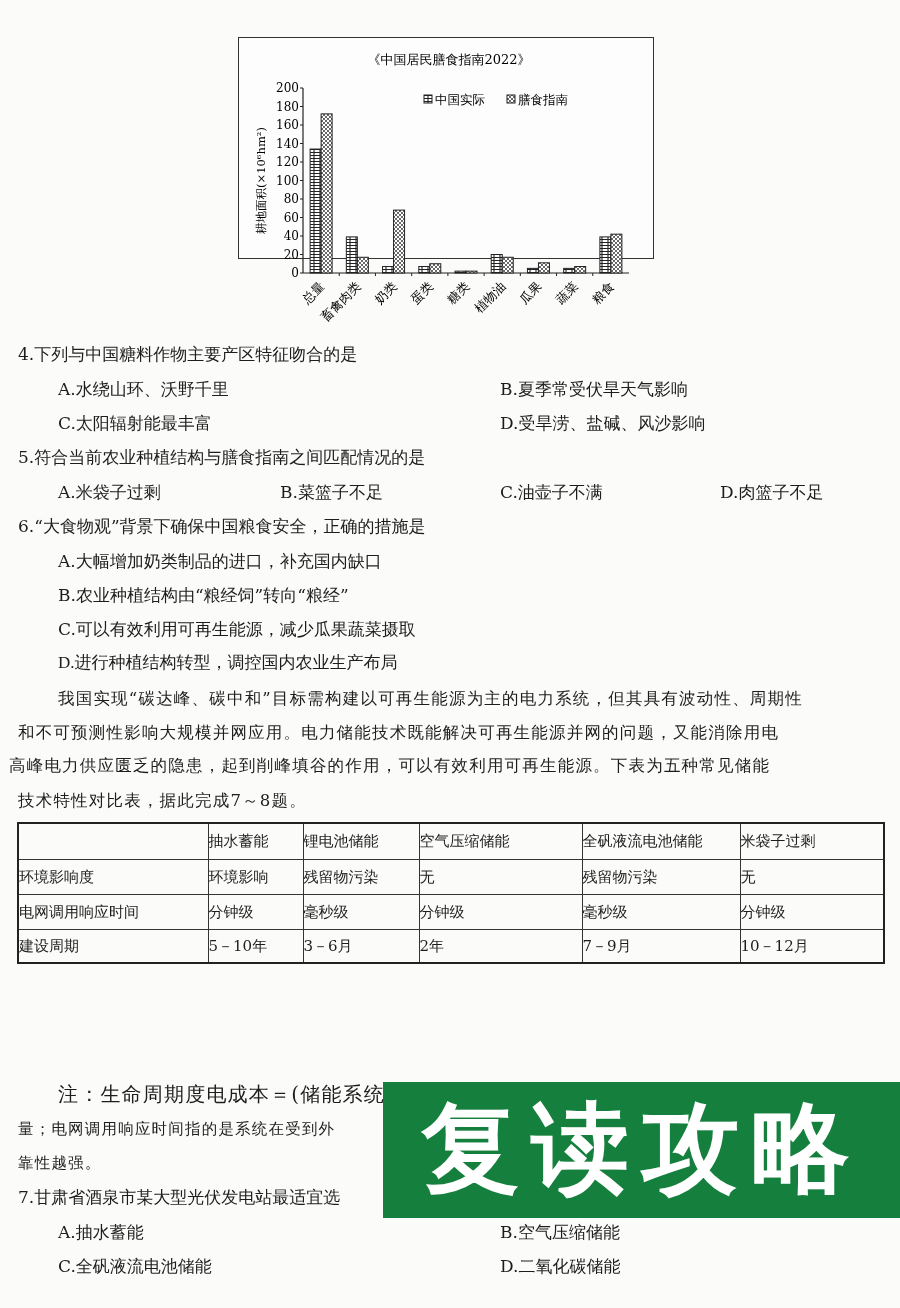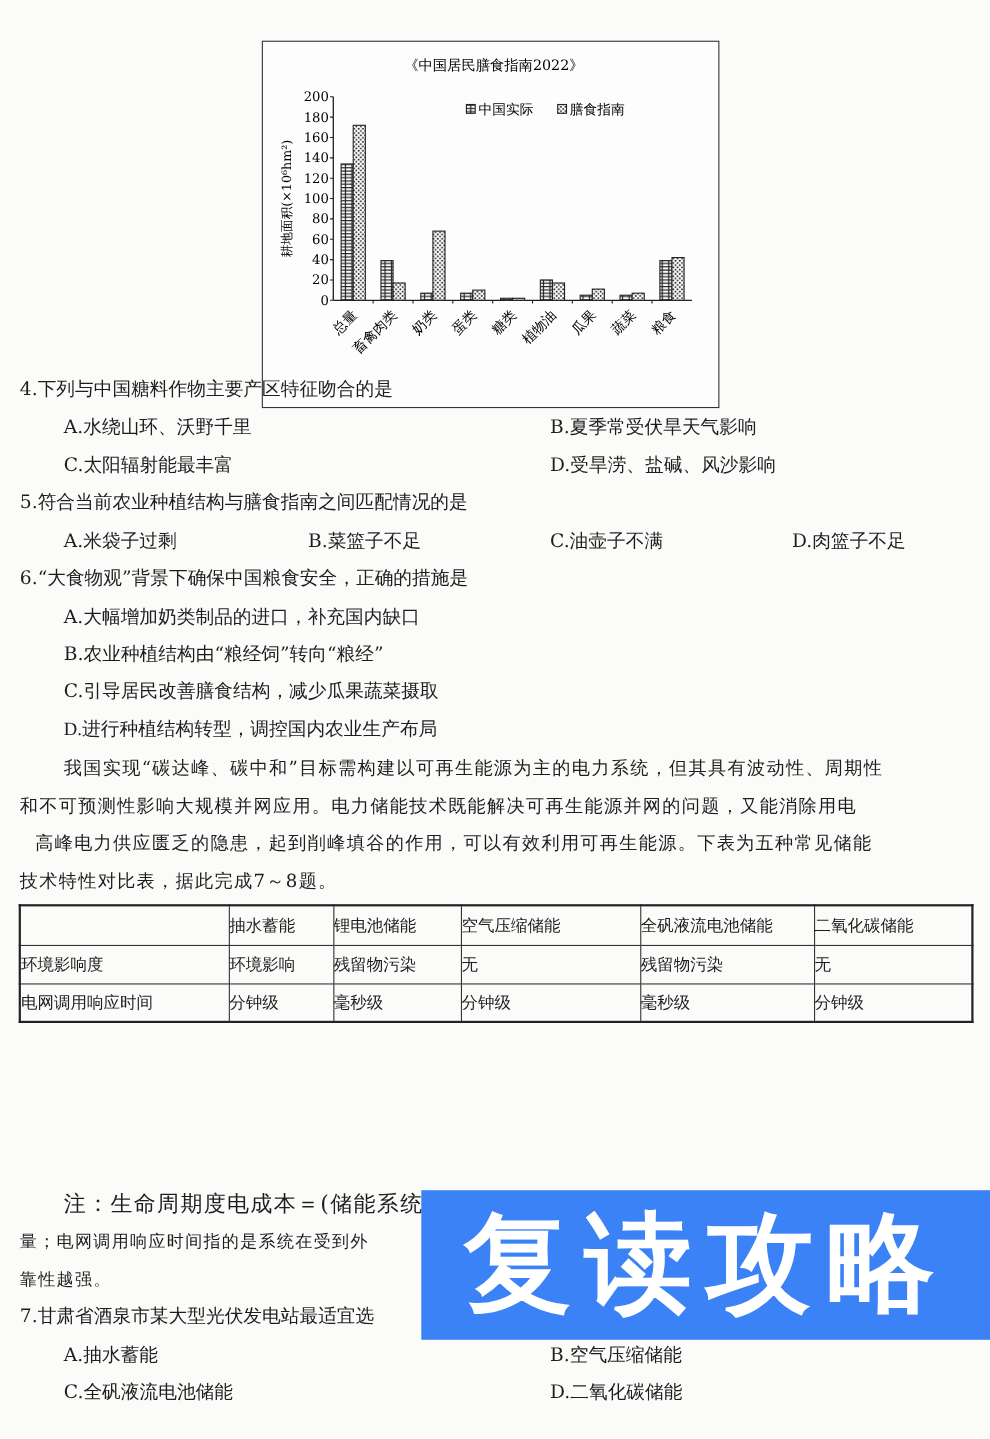--- a/index.html
+++ b/index.html
@@ -4,39 +4,39 @@
 <style>
   html, body { margin: 0; padding: 0; }
   body {
     width: 900px; height: 1308px; position: relative; overflow: hidden;
     background: #fbfbfa; color: #1d1d1d;
     font-family: "DejaVu Serif", "Liberation Serif", serif;
   }
   .abs { position: absolute; }
   
   #chart-box {
-    left: 238px; top: 37px; width: 416px; height: 334px;
+    left: 238px; top: 37px; width: 416px; height: 222px;
     border: 1.5px solid #333; background: #fdfdfd; box-sizing: border-box;
   }
   #chart-box svg { position: absolute; left: 0; top: 0; }
   .q { font-size: 17px; line-height: 22px; white-space: nowrap; }
   .opt { font-size: 17px; line-height: 22px; white-space: nowrap; }
   .para { font-size: 16.5px; letter-spacing: 1.2px; line-height: 22px; white-space: nowrap; }
   table#energy {
     position: absolute; left: 17px; top: 822px; width: 866px;
     border-collapse: collapse; font-size: 15px; table-layout: fixed;
   }
   table#energy td, table#energy th {
     border: 1.2px solid #333; text-align: left; font-weight: normal;
     padding: 0; line-height: 22px;
   }
   table#energy { border: 2px solid #222; }
   #watermark {
     left: 383px; top: 1082px; width: 517px; height: 136px;
-    background: #3b82f6; color: #ffffff;
+    background: #15803d; color: #ffffff;
     font-family: "DejaVu Sans", "Liberation Sans", sans-serif;
     font-size: 98px; font-weight: bold; letter-spacing: 12px;
     display: flex; align-items: center; justify-content: center;
   }
 </style>
 </head>
 <body>
 
 <div id="chart-box" class="abs">
   <svg id="chart-svg" width="414" height="288">
@@ -127,62 +127,70 @@
 
 <div class="abs q" style="left:18px;top:446px;">5.符合当前农业种植结构与膳食指南之间匹配情况的是</div>
 <div class="abs opt" style="left:58px;top:481px;">A.米袋子过剩</div>
 <div class="abs opt" style="left:280px;top:481px;">B.菜篮子不足</div>
 <div class="abs opt" style="left:500px;top:481px;">C.油壶子不满</div>
 <div class="abs opt" style="left:720px;top:481px;">D.肉篮子不足</div>
 
 <div class="abs q" style="left:18px;top:515px;">6.“大食物观”背景下确保中国粮食安全，正确的措施是</div>
 <div class="abs opt" style="left:58px;top:550px;">A.大幅增加奶类制品的进口，补充国内缺口</div>
 <div class="abs opt" style="left:58px;top:584px;">B.农业种植结构由“粮经饲”转向“粮经”</div>
-<div class="abs opt" style="left:58px;top:618px;">C.引导居民改善膳食结构，减少瓜果蔬菜摄取</div>
+<div class="abs opt" style="left:58px;top:618px;">C.可以有效利用可再生能源，减少瓜果蔬菜摄取</div>
 <div class="abs opt" style="left:58px;top:652px;font-family:Liberation Serif, serif;">D.进行种植结构转型，调控国内农业生产布局</div>
 
 <div class="abs para" style="left:58px;top:688px;">我国实现“碳达峰、碳中和”目标需构建以可再生能源为主的电力系统，但其具有波动性、周期性</div>
 <div class="abs para" style="left:18px;top:722px;">和不可预测性影响大规模并网应用。电力储能技术既能解决可再生能源并网的问题，又能消除用电</div>
-<div class="abs para" style="left:32px;top:756px;">高峰电力供应匮乏的隐患，起到削峰填谷的作用，可以有效利用可再生能源。下表为五种常见储能</div>
+<div class="abs para" style="left:9px;top:756px;font-family:Liberation Mono, monospace;">高峰电力供应匮乏的隐患，起到削峰填谷的作用，可以有效利用可再生能源。下表为五种常见储能</div>
 <div class="abs para" style="left:18px;top:790px;">技术特性对比表，据此完成7～8题。</div>
 
 <table id="energy">
   <colgroup>
     <col style="width:190px">
       <col style="width:95px">
       <col style="width:116px">
     <col style="width:163px">
       <col style="width:158px">
       <col style="width:144px">
   </colgroup>
   <tbody>
       <tr style="height:36px">
     <th></th>
     <th>抽水蓄能</th>
     <th>锂电池储能</th>
     <th>空气压缩储能</th>
     <th>全矾液流电池储能</th>
-    <th>二氧化碳储能</th>
+    <th>米袋子过剩</th>
   </tr>
   <tr style="height:35px">
     <td>环境影响度</td>
     <td>环境影响</td>
     <td>残留物污染</td>
     <td>无</td>
     <td>残留物污染</td>
     <td>无</td>
   </tr>
   <tr style="height:35px">
     <td>电网调用响应时间</td>
     <td>分钟级</td>
     <td>毫秒级</td>
     <td>分钟级</td>
     <td>毫秒级</td>
     <td>分钟级</td>
   </tr>
+  <tr style="height:34px">
+    <td>建设周期</td>
+    <td>5－10年</td>
+    <td>3－6月</td>
+    <td>2年</td>
+    <td>7－9月</td>
+    <td>10－12月</td>
+  </tr>
 </tbody>
   </table>
 
 <div class="abs para" style="left:58px;top:1083px;font-size:20px;">注：生命周期度电成本＝(储能系统从</div>
 <div class="abs para" style="left:18px;top:1118px;font-size:15.5px;">量；电网调用响应时间指的是系统在受到外</div>
 <div class="abs para" style="left:18px;top:1152px;font-size:15.5px;">靠性越强。</div>
 
 <div class="abs q" style="left:18px;top:1186px;">7.甘肃省酒泉市某大型光伏发电站最适宜选</div>
 <div class="abs opt" style="left:58px;top:1221px;">A.抽水蓄能</div>
 <div class="abs opt" style="left:500px;top:1221px;">B.空气压缩储能</div>

